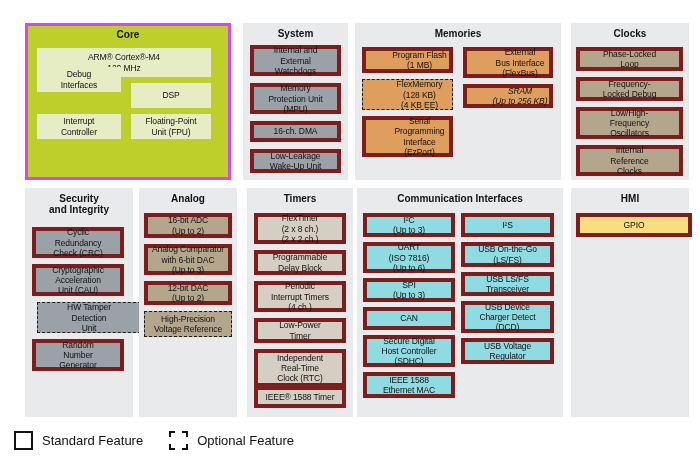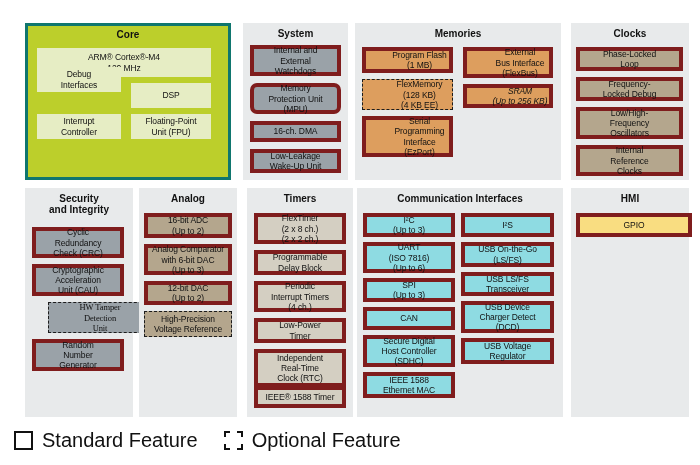--- a/index.html
+++ b/index.html
@@ -12,40 +12,40 @@
   .panel-title{
     position:absolute;top:5px;left:0;width:100%;text-align:center;
     font-size:10px;font-weight:bold;white-space:pre-line;line-height:1.1;
   }
   .block{
     position:absolute;box-sizing:border-box;border:4px solid #7f1d1d;
     display:flex;align-items:center;justify-content:center;text-align:center;
     font-size:8.5px;line-height:1.18;white-space:pre-line;letter-spacing:-0.1px;
   }
   .optional{border:1.5px dashed #1c1c1c;}
-  .core-box{background:#bccf2b;border:3px solid #0f766e;text-decoration:underline;}
+  .core-box{background:#bccf2b;border:3px solid #d946ef;text-decoration:underline;}
   .core-box .panel-title{top:3px;}
   .c-green{background:#e6edc4;border:none;}
   .c-gray{background:#9aa2a8;}
   .c-orange{background:#dd9e5e;padding-left:24px;}
   .c-tan{background:#b4a68d;}
   .c-beige{background:#d4cfc2;}
   .c-cyan{background:#8edbe2;}
   .c-yellow{background:#f9dd81;}
   .legend{
     position:absolute;left:14px;top:429px;height:22px;
     display:flex;align-items:center;
   }
   .swatch{
     width:15px;height:15px;box-sizing:content-box;background:#fff;
     display:inline-block;
   }
   .swatch.solid{border:2px solid #111;}
   .swatch.dashed{border:2px dashed #111;}
-  .legend-label{font-size:20px;font-weight:500;margin-left:9px;}
+  .legend-label{font-size:13px;font-weight:500;margin-left:9px;}
   .legend-gap{width:26px;}
 </style>
 </head>
 <body>
 
 <div class="panel core-box" style="left:25px;top:23px;width:206px;height:157px;">
   <div class="panel-title">Core</div>
   <div class="block c-green" style="left:9px;top:22px;width:174px;height:29px;">ARM® Cortex®-M4
 120 MHz</div>
   <div class="block c-green" style="left:9px;top:41px;width:84px;height:25px;">Debug
@@ -55,21 +55,21 @@
 Controller</div>
   <div class="block c-green" style="left:103px;top:88px;width:80px;height:25px;">Floating-Point
 Unit (FPU)</div>
 </div>
 
 <div class="panel" style="left:243px;top:23px;width:105px;height:157px;">
   <div class="panel-title">System</div>
   <div class="block c-gray" style="left:7px;top:22px;width:91px;height:31px;">Internal and
 External
 Watchdogs</div>
-  <div class="block c-gray" style="left:7px;top:60px;width:91px;height:31px;border-radius:7px;">Memory
+  <div class="block c-gray" style="left:7px;top:60px;width:91px;height:31px;">Memory
 Protection Unit
 (MPU)</div>
   <div class="block c-gray" style="left:7px;top:98px;width:91px;height:21px;">16-ch. DMA</div>
   <div class="block c-gray" style="left:7px;top:126px;width:91px;height:24px;">Low-Leakage
 Wake-Up Unit</div>
 </div>
 
 <div class="panel" style="left:355px;top:23px;width:206px;height:157px;">
   <div class="panel-title">Memories</div>
   <div class="block c-orange" style="left:7px;top:24px;width:91px;height:26px;">Program Flash
@@ -104,21 +104,21 @@
 
 <div class="panel" style="left:25px;top:188px;width:108px;height:229px;">
   <div class="panel-title">Security
 and Integrity</div>
   <div class="block c-gray" style="left:7px;top:39px;width:92px;height:31px;">Cyclic
 Redundancy
 Check (CRC)</div>
   <div class="block c-gray" style="left:7px;top:76px;width:92px;height:32px;">Cryptographic
 Acceleration
 Unit (CAU)</div>
-  <div class="block c-gray optional" style="left:23px;top:114px;width:104px;height:31px;font-family:Liberation Serif, serif;">HW Tamper
+  <div class="block c-gray optional" style="left:12px;top:114px;width:104px;height:31px;">HW Tamper
 Detection
 Unit</div>
   <div class="block c-gray" style="left:7px;top:151px;width:92px;height:32px;">Random
 Number
 Generator</div>
 </div>
 
 <div class="panel" style="left:139px;top:188px;width:98px;height:229px;">
   <div class="panel-title">Analog</div>
   <div class="block c-tan" style="left:5px;top:25px;width:88px;height:25px;">16-bit ADC

